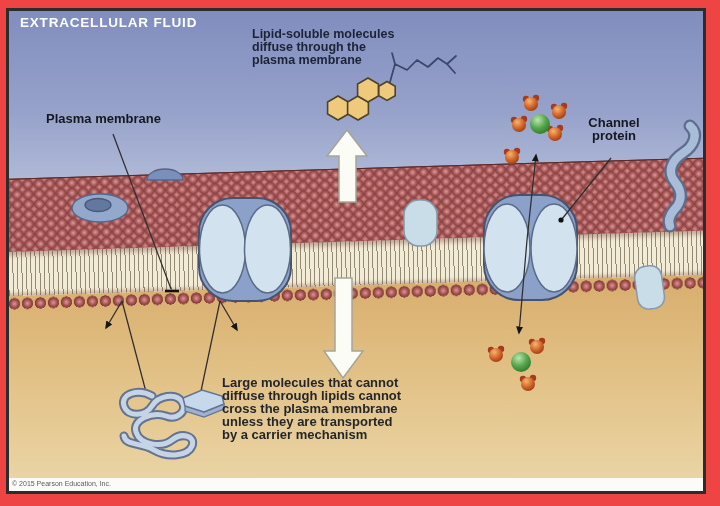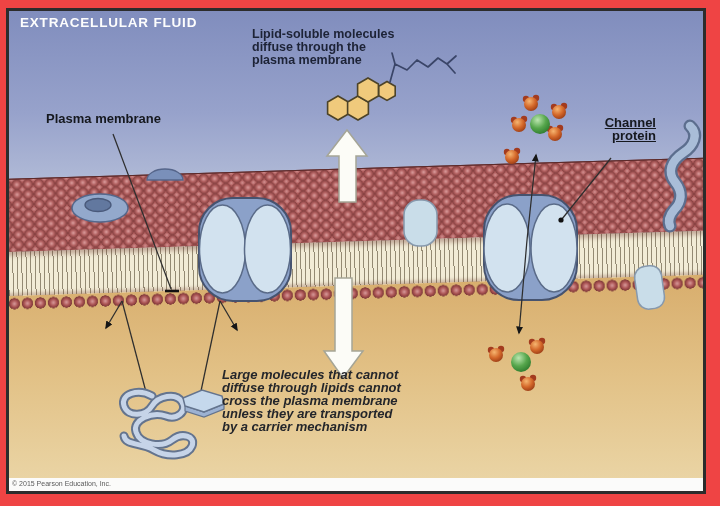--- a/index.html
+++ b/index.html
@@ -36,22 +36,22 @@
   .thin{stroke:#2e2e2e;stroke-width:1.25;fill:none;}
   .hex{fill:var(--sterol-yellow,#f0ca7c);stroke:#4c4328;stroke-width:1.6;}
   .chain{stroke:#3a4568;stroke-width:1.7;fill:none;stroke-linejoin:round;stroke-linecap:round;}
   .lump{fill:#a33b1e;}
   
   .lbl{position:absolute;font-weight:700;color:#23262b;}
   .lbl.note{font-size:13px;line-height:13px;white-space:pre-line;}
   .lbl-extracellular{left:20px;top:15px;font-size:13.5px;letter-spacing:.8px;color:#fdfdfd;}
   .lbl-lipid{left:252px;top:28px;font-size:12.5px;color:#1d2336;}
   .lbl-plasma{left:46px;top:111px;font-size:13px;color:#15181e;}
-  .lbl-channel{left:572px;top:116px;width:84px;text-align:right;font-size:12.5px;color:#15181e;text-decoration:underline;}
-  .lbl-large{left:222px;top:368px;color:#24262b;font-style:italic;}
+  .lbl-channel{left:572px;top:116px;width:84px;text-align:center;font-size:12.5px;color:#15181e;}
+  .lbl-large{left:222px;top:376px;color:#24262b;}
   .lbl-small{left:548px;top:362px;color:#24262b;}
   .lbl-cytoplasm{left:19px;top:446px;font-size:15.5px;letter-spacing:.5px;color:#0f1114;}
   
   .strip{position:absolute;left:9px;top:478px;width:694px;height:13px;background:#fbfbfa;z-index:3;}
   .copyright{position:absolute;left:3px;top:2px;font-size:7px;color:#5a5a5a;}
   .frame-border{position:absolute;left:6px;top:8px;width:700px;height:486px;
        box-sizing:border-box;border:3px solid #2c2c2c;z-index:4;pointer-events:none;}
 </style>
 </head>
 <body>

